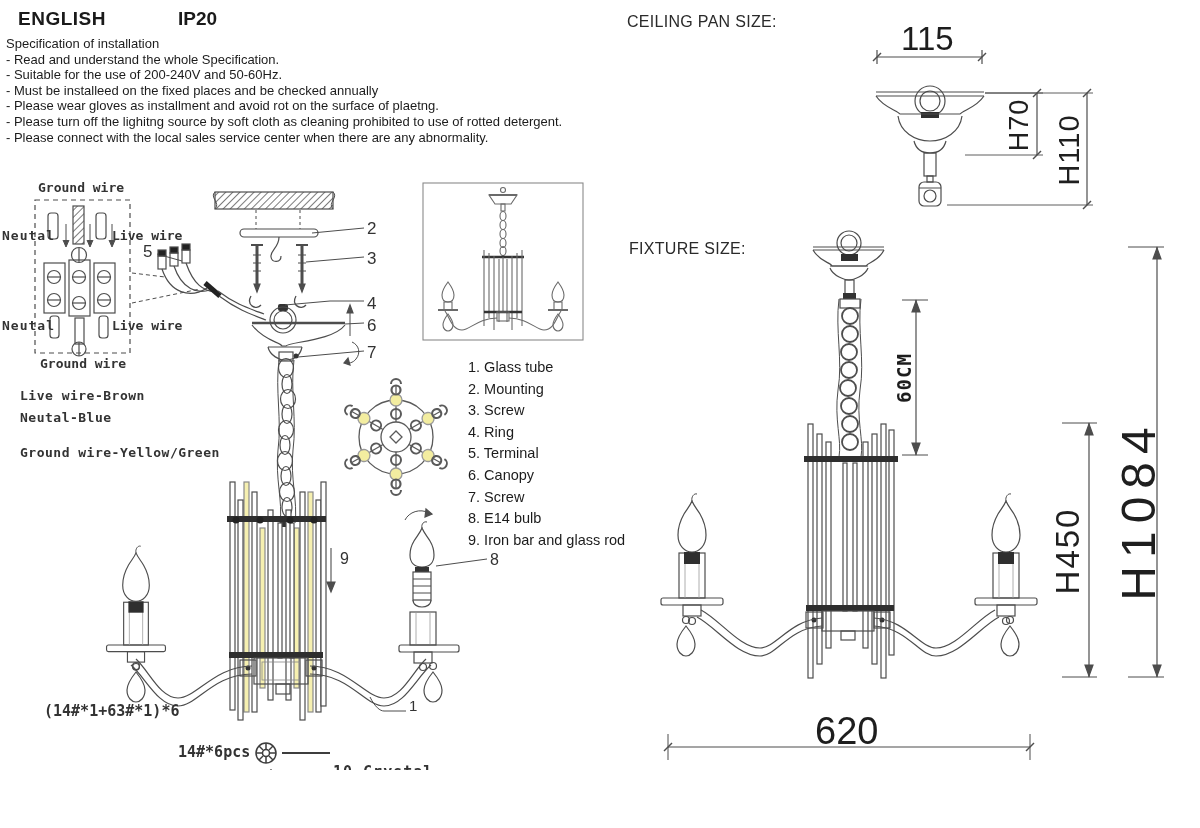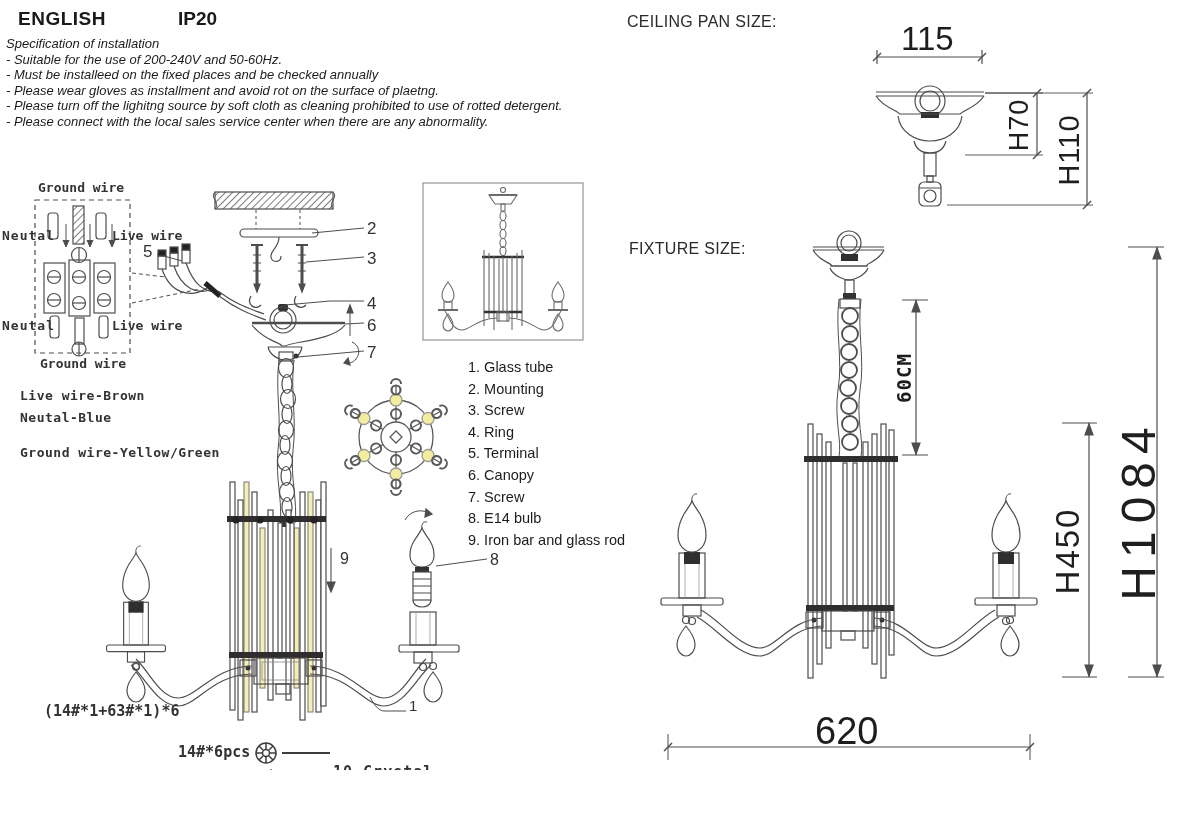--- a/index.html
+++ b/index.html
@@ -3,21 +3,21 @@
 <meta charset="utf-8">
 <style>
   html,body{margin:0;padding:0;background:#fff;}
   .canvas{position:relative;width:1200px;height:770px;background:#ffffff;overflow:hidden;
           font-family:"Liberation Sans",sans-serif;color:#1f1f1f;}
   .art{position:absolute;left:0;top:0;z-index:1;}
   .txt{position:absolute;z-index:2;white-space:nowrap;font-family:"Liberation Sans",sans-serif;color:#222;}
   .v{position:absolute;z-index:2;white-space:nowrap;transform:translate(-50%,-50%) rotate(-90deg);
      font-family:"Liberation Sans",sans-serif;color:#1f1f1f;}
   .mono{font-family:"DejaVu Sans Mono","Liberation Mono",monospace;font-weight:bold;color:#333;}
-  .spec-block{line-height:15.6px;font-size:13px;color:#1c1c1c;font-style:italic;}
+  .spec-block{line-height:15.6px;font-size:13px;color:#1c1c1c;}
   .parts{line-height:21.6px;font-size:14.5px;color:#1c1c1c;}
   .callout{font-size:17px;color:#333;}
 </style>
 </head>
 <body>
 
 <div class="canvas">
 
 <svg class="art" width="1200" height="828" viewBox="0 0 1200 828">
   <defs>
@@ -423,20 +423,21 @@
     <line x1="664" y1="751" x2="672" y2="743" stroke-width="1.5"></line>
     <line x1="1026" y1="751" x2="1034" y2="743" stroke-width="1.5"></line>
   </g>
 </svg>
 
 <div class="txt" style="left:18px;top:8px;font-size:19px;font-weight:600;letter-spacing:0.5px;color:#1a1a1a;">ENGLISH</div>
 <div class="txt" style="left:178px;top:8px;font-size:19px;font-weight:600;color:#1a1a1a;">IP20</div>
 
 <div class="txt spec-block" style="left:6px;top:36px;">
   <div>Specification of installation</div>
+  <div>- Read and understand the whole Specification.</div>
   <div>- Suitable for the use of 200-240V and 50-60Hz.</div>
   <div>- Must be installeed on the fixed places and be checked annually</div>
   <div>- Please wear gloves as installment and avoid rot on the surface of plaetng.</div>
   <div>- Please turn off the lighitng source by soft cloth as cleaning prohibited to use of rotted detergent.</div>
   <div>- Please connect with the local sales service center when there are any abnormality.</div>
 </div>
 
 <div class="txt mono" style="left:38px;top:180px;font-size:13px;">Ground wire</div>
 <div class="txt mono" style="left:2px;top:228px;font-size:13px;letter-spacing:1px;">Neutal</div>
 <div class="txt mono" style="left:112px;top:228px;font-size:13px;">Live wire</div>

